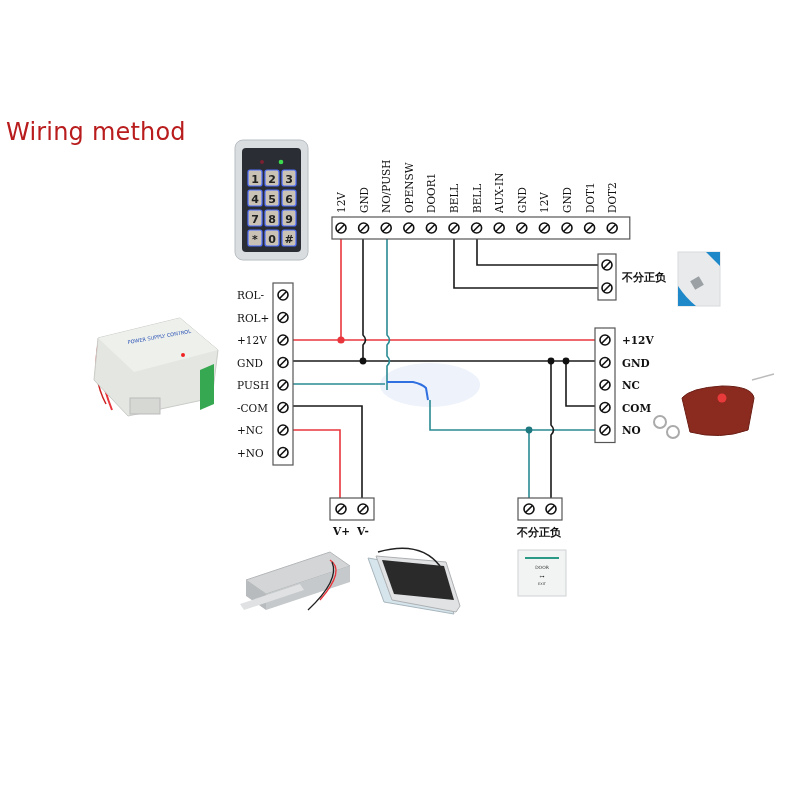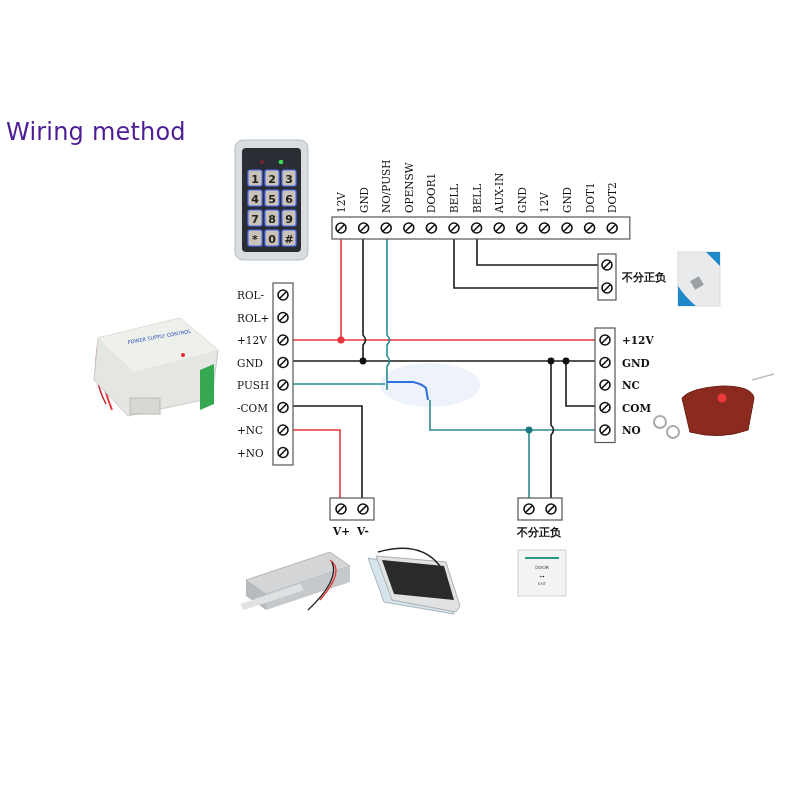--- a/index.html
+++ b/index.html
@@ -1,17 +1,17 @@
 <!DOCTYPE html>
 <html><head>
 <meta charset="utf-8">
 <style>
   html, body { margin: 0; padding: 0; background: #ffffff; }
   body { width: 800px; height: 800px; position: relative; overflow: hidden; font-family: "DejaVu Sans", sans-serif; }
-  #title { position: absolute; left: 6px; top: 118px; font-family: "DejaVu Sans", sans-serif; font-size: 24px; color: #4c1d95; letter-spacing: 0.2px; }
+  #title { position: absolute; left: 6px; top: 118px; font-family: "DejaVu Sans", sans-serif; font-size: 24px; color: #b91c1c; letter-spacing: 0.2px; }
   svg#diagram { position: absolute; left: 0; top: 0; }
   .term-label { font-family: "DejaVu Serif", serif; font-size: 10.5px; fill: #111; }
   .term-label-bold { font-family: "DejaVu Serif", serif; font-size: 10.5px; fill: #111; font-weight: bold; }
   .cn-label { font-family: "DejaVu Sans", sans-serif; font-size: 11px; fill: #111; font-weight: bold; }
 </style>
 </head>
 <body>
 
 <div id="title">Wiring method</div>
 

